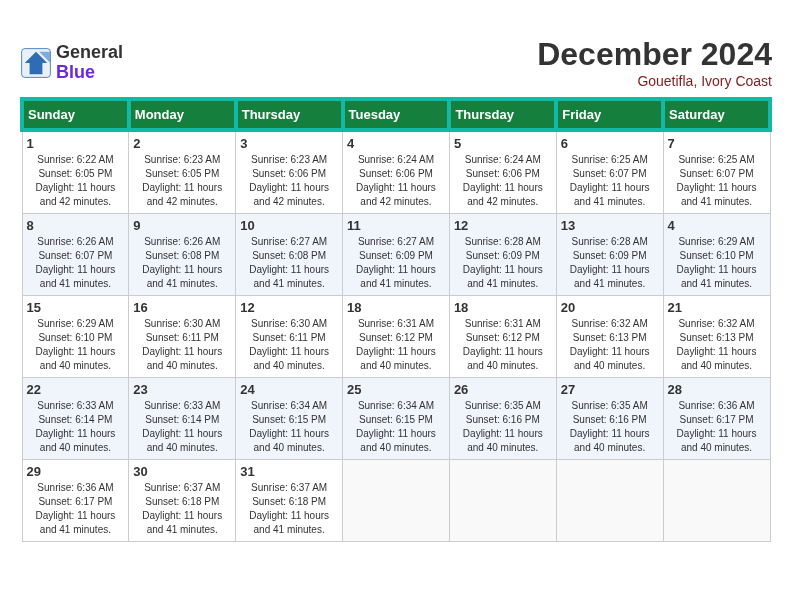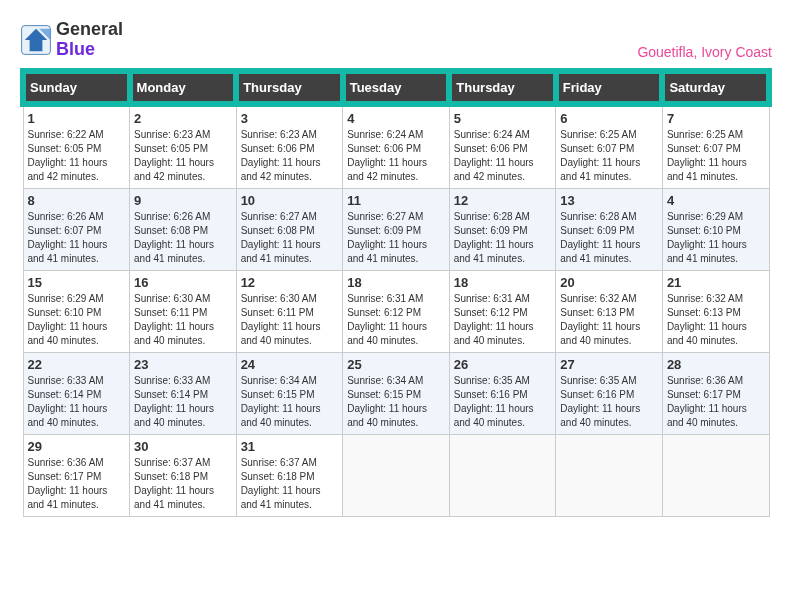--- a/index.html
+++ b/index.html
@@ -6,22 +6,23 @@
     body {
       font-family: Arial, sans-serif;
       background: #fff;
       width: 792px;
       min-height: 612px;
       padding: 20px;
     }
     .header-area {
       display: flex;
       justify-content: space-between;
-      align-items: flex-end;
+      align-items: center;
       margin-bottom: 8px;
+      margin-top: 16px;
     }
     .logo {
       display: flex;
       align-items: center;
     }
     .logo-text {
       display: flex;
       flex-direction: column;
       font-size: 18px;
       font-weight: bold;
@@ -38,35 +39,35 @@
     .title-area {
       text-align: right;
     }
     .calendar-title {
       font-size: 32px;
       font-weight: bold;
       color: #333;
     }
     .calendar-subtitle {
       font-size: 14px;
-      color: #ec4899;
+      color: #7f1d1d;
     }
     .calendar-table {
       width: 100%;
       border-collapse: collapse;
       font-size: 11px;
     }
     .calendar-table th {
-      background-color: #404040;
+      background-color: #15803d;
       color: #fff;
       padding: 6px 4px;
       text-align: left;
       font-size: 13px;
       font-weight: bold;
-      border: 6px solid #14b8a6;
+      border: 4px solid #14b8a6;
     }
     .calendar-table td {
       border: 1px solid #ccc;
       vertical-align: top;
       padding: 4px;
       width: calc(100% / 7);
       min-height: 70px;
       background: #fff;
     }
     .calendar-table tr:nth-child(even) td {
@@ -76,20 +77,21 @@
       font-size: 13px;
       font-weight: bold;
       color: #333;
       display: block;
       margin-bottom: 2px;
     }
     .day-info {
       color: #333;
       font-size: 10px;
       line-height: 1.4;
+      text-align: center;
     }
     .empty-cell {
       background: #f9f9f9 !important;
     }
   </style>
 </head>
 <body>
 
 <div class="header-area">
   <div class="logo">
@@ -97,20 +99,21 @@
       <rect x="2" y="2" width="36" height="36" rx="4" fill="#e8f0f8" stroke="#2e6db4" stroke-width="1"></rect>
       <polygon points="20,6 34,20 28,20 28,34 12,34 12,20 6,20" fill="#2e6db4"></polygon>
       <polygon points="24,6 38,6 38,20" fill="#4a90d9" opacity="0.7"></polygon>
     </svg>
     <div class="logo-text">
       <span>General</span>
       <span>Blue</span>
     </div>
   </div>
   <div class="title-area">
+    <div class="calendar-title">December 2024</div>
     <div class="calendar-subtitle">Gouetifla, Ivory Coast</div>
   </div>
 </div>
 
 <table class="calendar-table">
   <thead>
     <tr>
       <th>Sunday</th>
       <th>Monday</th>
       <th>Thursday</th>

